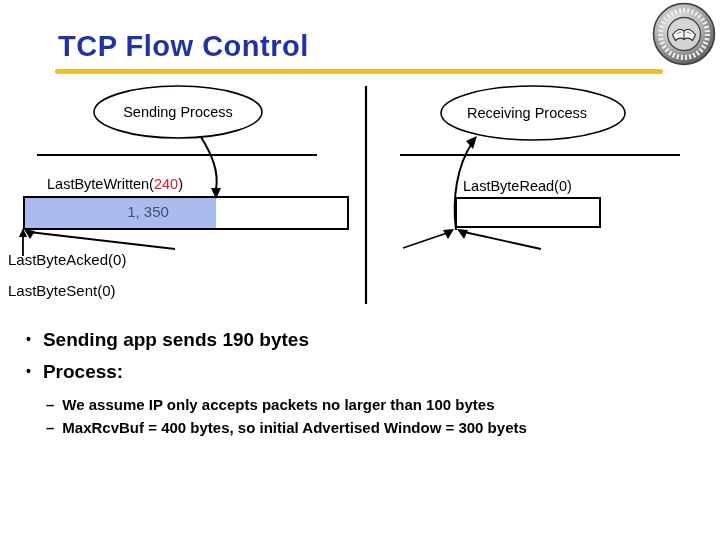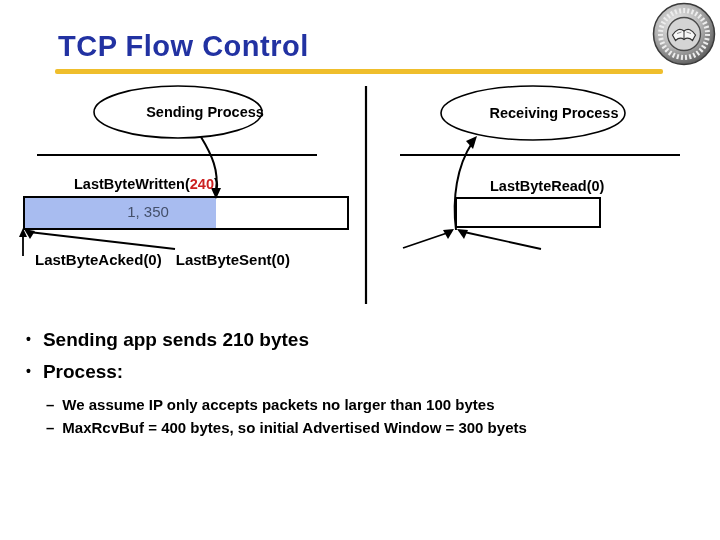--- a/index.html
+++ b/index.html
@@ -12,29 +12,29 @@
     font-size:29px;font-weight:bold;letter-spacing:0.5px;
     color:var(--c-title,#2232A2);white-space:nowrap;
   }
   .title-rule{
     position:absolute;left:55px;top:69px;width:608px;height:5px;
     background:var(--c-rule,#EFBE2C);border-radius:2px;
   }
   .logo{position:absolute;left:652px;top:2px;width:64px;height:64px;}
   .diagram-svg{position:absolute;left:0;top:0;width:720px;height:540px;}
   .lbl{
-    position:absolute;font-weight:bold;font-size:14.5px;white-space:nowrap;color:#000;margin-left:27px;
+    position:absolute;font-weight:normal;font-size:14.5px;white-space:nowrap;color:#000;
   }
   .oval-lbl{text-align:center;}
   .hl{color:var(--c-highlight,#CC2222);}
   .buffer-lbl{
     position:absolute;left:24px;top:203px;width:192px;text-align:center;
     font-size:15px;font-weight:normal;color:var(--c-buffer-text,#44506B);margin-left:28px;
   }
-  .pair{display:flex;}
+  .pair{display:flex;flex-direction:column;}
   .bullet-row{
     position:absolute;display:flex;align-items:baseline;
     font-weight:bold;color:#000;white-space:nowrap;
   }
   .bullet-row .glyph{flex:0 0 auto;}
   .b-main{font-size:19px;}
   .b-main .glyph{font-size:14px;margin-right:12px;position:relative;top:-2px;}
   .b-sub{font-size:15px;}
   .b-sub .glyph{font-size:15px;margin-right:8px;}
 </style>
@@ -108,21 +108,21 @@
   <div class="lbl" style="left:463px;top:178px;">LastByteRead(0)</div>
 
   <div class="lbl pair" style="left:8px;top:251px;font-size:15px;gap:14px;">
     <span>LastByteAcked(0)</span>
     <span>LastByteSent(0)</span>
   </div>
 
 
   <div class="bullet-row b-main" style="left:26px;top:329px;">
     <span class="glyph">•</span>
-    <span>Sending app sends 210 bytes</span>
+    <span>Sending app sends 190 bytes</span>
   </div>
   <div class="bullet-row b-main" style="left:26px;top:361px;">
     <span class="glyph">•</span>
     <span>Process:</span>
   </div>
   <div class="bullet-row b-sub" style="left:46px;top:396px;">
     <span class="glyph">–</span>
     <span>We assume IP only accepts packets no larger than 100 bytes</span>
   </div>
   <div class="bullet-row b-sub" style="left:46px;top:419px;">

